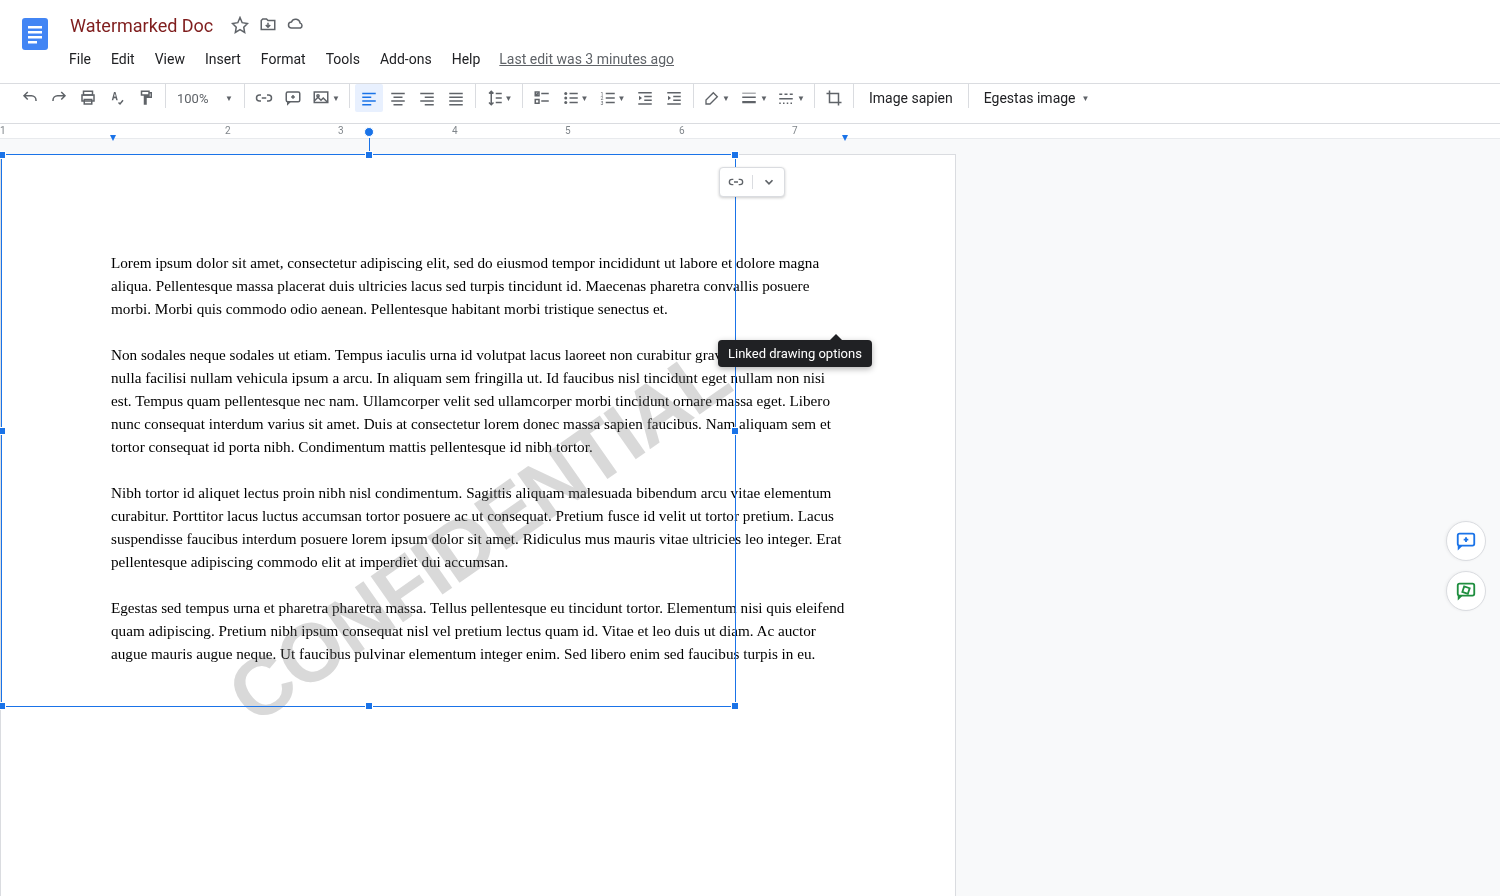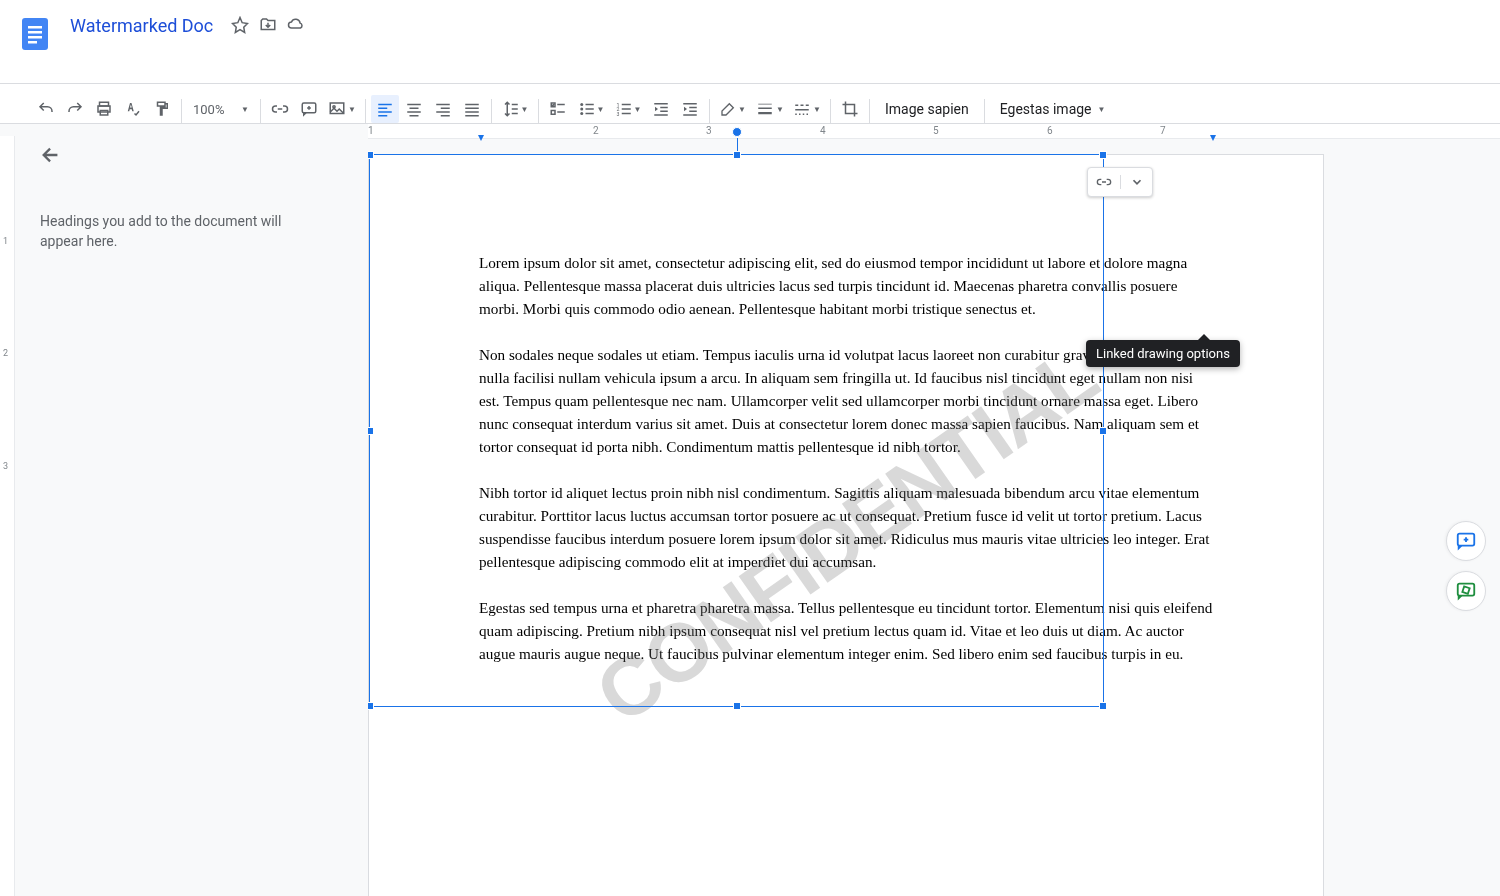--- a/index.html
+++ b/index.html
@@ -4,29 +4,29 @@
 <style>
 * { box-sizing: border-box; margin: 0; padding: 0; }
 body { font-family: "Google Sans", Roboto, Arial, sans-serif; font-size: 14px; color: #202124; background: #fff; overflow: hidden; width: 1500px; height: 896px; position: relative; }
 
 
 .header { display: flex; align-items: flex-start; padding: 8px 16px 0 16px; border-bottom: 1px solid #dadce0; height: 84px; }
 .logo { width: 40px; height: 40px; margin-top: 6px; margin-right: 8px; }
 .logo svg { width: 40px; height: 40px; }
 .title-area { flex: 1; }
 .title-row { display: flex; align-items: center; height: 34px; }
-.doc-title { font-size: 18px; color: #1d4ed8; padding: 2px 6px; border-radius: 4px; }
+.doc-title { font-size: 18px; color: #7f1d1d; padding: 2px 6px; border-radius: 4px; }
 .title-icons { display: flex; gap: 6px; margin-left: 10px; color: #5f6368; }
 .title-icons .ticon { width: 22px; height: 22px; display:flex; align-items:center; justify-content:center; cursor:pointer; }
 .menubar { display: flex; gap: 2px; align-items: center; height: 30px; margin-left: -4px; margin-top:2px;}
 .menu-item { padding: 4px 9px; font-size: 14px; color: #202124; cursor: pointer; border-radius: 4px; }
 .last-edit { color: #5f6368; text-decoration: underline; margin-left: 8px; cursor: pointer; font-size:14px;}
 
 
-.toolbar { display: flex; align-items: flex-end; padding: 0 32px; height: 40px; border-bottom: 1px solid #dadce0; gap: 1px; font-size: 13px; color: #5f6368; }
+.toolbar { display: flex; align-items: flex-start; padding: 0 16px; height: 40px; border-bottom: 1px solid #dadce0; gap: 1px; font-size: 13px; color: #5f6368; }
 .tb-btn { width: 28px; height: 28px; display: flex; align-items: center; justify-content: center; border-radius: 2px; cursor: pointer; position:relative; }
 .tb-btn.active { background: #e8f0fe; color: #1a73e8; }
 .tb-sep { width: 1px; height: 24px; background: #dadce0; margin: 0 4px; }
 .tb-zoom { width: 68px; display:flex; align-items:center; justify-content:space-between; padding: 0 6px; height:28px; cursor:pointer; border-radius:2px; }
 .caret { font-size: 8px; color: #5f6368; }
 .tb-text-btn { padding: 0 10px; height:28px; display:flex; align-items:center; cursor:pointer; font-size: 14px; color:#202124; border-radius:2px; gap:6px;}
 
 
 .editor-wrap { display: flex; height: calc(896px - 124px); background: #f8f9fa; position:relative;}
 .outline-pane { width: 368px; background: #f8f9fa; padding: 20px 24px; }
@@ -99,20 +99,31 @@
               <path d="M12 9v6M9 12l3 3 3-3"></path>
             </svg>
           </div>
         <div class="ticon">
             <svg width="20" height="18" viewBox="0 0 24 24" fill="none" stroke="#5f6368" stroke-width="2">
               <path d="M6 16a4 4 0 010-8 6 6 0 0111.5 1.5A3.5 3.5 0 0118 16H6z"></path>
             </svg>
           </div>
       </div>
     </div>
+    <div class="menubar">
+      <div class="menu-item">File</div>
+      <div class="menu-item">Edit</div>
+      <div class="menu-item">View</div>
+      <div class="menu-item">Insert</div>
+      <div class="menu-item">Format</div>
+      <div class="menu-item">Tools</div>
+      <div class="menu-item">Add-ons</div>
+      <div class="menu-item">Help</div>
+      <span class="last-edit">Last edit was 3 minutes ago</span>
+    </div>
   </div>
 </div>
 
 <div class="toolbar">
   <div class="tb-btn">
       <svg width="18" height="18" viewBox="0 0 24 24" fill="none" stroke="#5f6368" stroke-width="2">
         <path d="M9 14l-5-5 5-5M4 9h10a6 6 0 016 6v1"></path>
       </svg>
     </div>
   <div class="tb-btn">
@@ -296,28 +307,20 @@
       <span>Egestas image</span>
       <span class="caret">▼</span>
     </div>
 </div>
 
 <div class="editor-wrap">
   <div class="vruler">
     <div class="tick" style="top:100px;">1</div>
     <div class="tick" style="top:212px;">2</div>
     <div class="tick" style="top:325px;">3</div>
-  </div>
-  <div class="outline-pane" style="padding-left:40px;">
-    <div class="outline-back">
-      <svg width="22" height="22" viewBox="0 0 24 24" fill="none" stroke="#5f6368" stroke-width="2.5">
-          <path d="M19 12H5M11 5l-7 7 7 7"></path>
-        </svg>
-    </div>
-    <div class="outline-hint">Headings you add to the document will appear here.</div>
   </div>
 
   <div class="canvas-area">
     <div class="hruler">
       <span class="num" style="left:0px;">1</span>
       <span class="indent-marker" style="left:110px;">▾</span>
       <span class="num" style="left:225px;">2</span>
       <span class="num" style="left:338px;">3</span>
       <span class="num" style="left:452px;">4</span>
       <span class="num" style="left:565px;">5</span>

